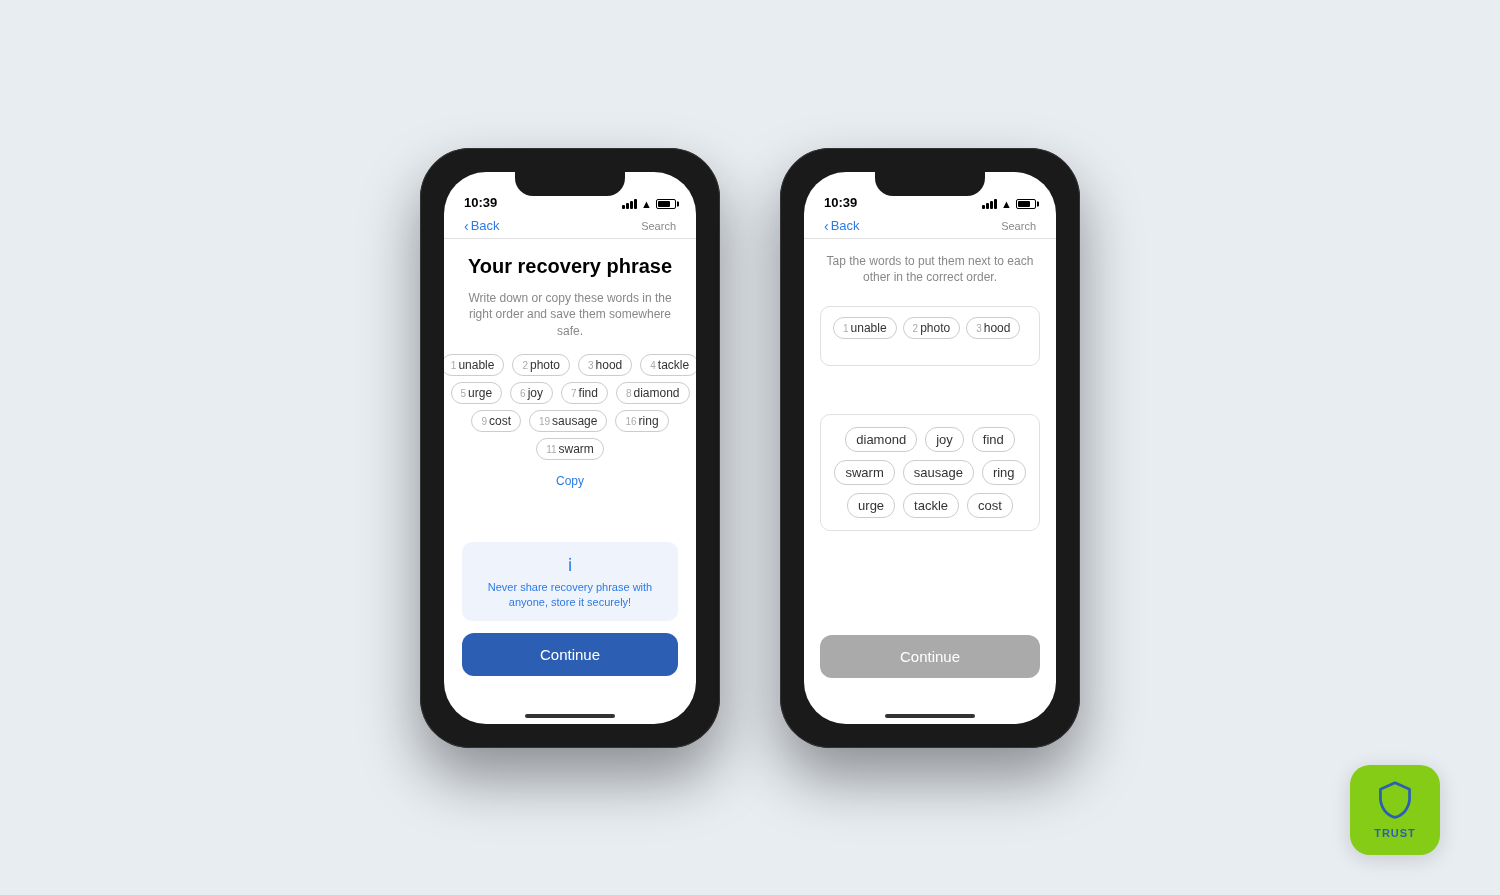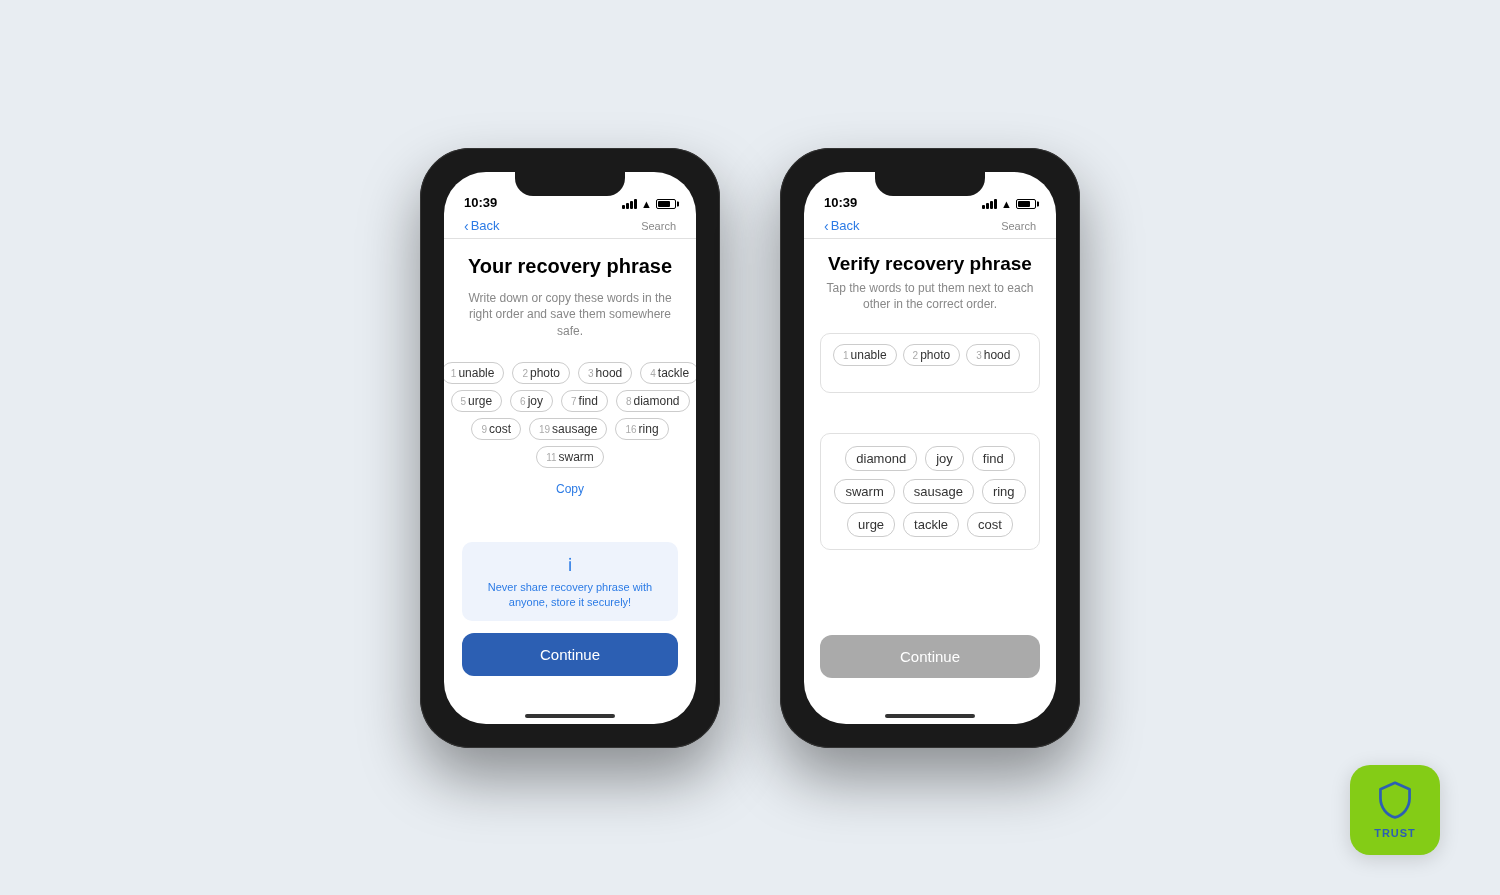--- a/index.html
+++ b/index.html
@@ -156,21 +156,21 @@
       text-align: center;
       color: #000;
       margin-bottom: 12px;
     }
 
     .screen-subtitle {
       font-size: 12px;
       color: #888;
       text-align: center;
       line-height: 1.4;
-      margin-bottom: 22px;
+      margin-bottom: 14px;
     }
 
     .phrase-grid {
       display: flex;
       flex-direction: column;
       align-items: center;
       gap: 6px;
       margin-bottom: 14px;
     }
 
@@ -463,21 +463,20 @@
       <div class="nav-search-bar">
         <div class="back-button">
           <span class="back-chevron">‹</span>
           <span>Back</span>
         </div>
         <span>Search</span>
       </div>
 
       <div class="screen-content">
         <div class="screen2-content">
-          <div class="verify-title">Verify recovery phrase</div>
           <div class="verify-subtitle">Tap the words to put them next to each other in the correct order.</div>
 
           <div class="verify-answer-area">
             <span class="placed-word"><span class="phrase-num">1</span>unable</span>
             <span class="placed-word"><span class="phrase-num">2</span>photo</span>
             <span class="placed-word"><span class="phrase-num">3</span>hood</span>
           </div>
 
           <div class="spacer" style="flex:0.4"></div>
 

